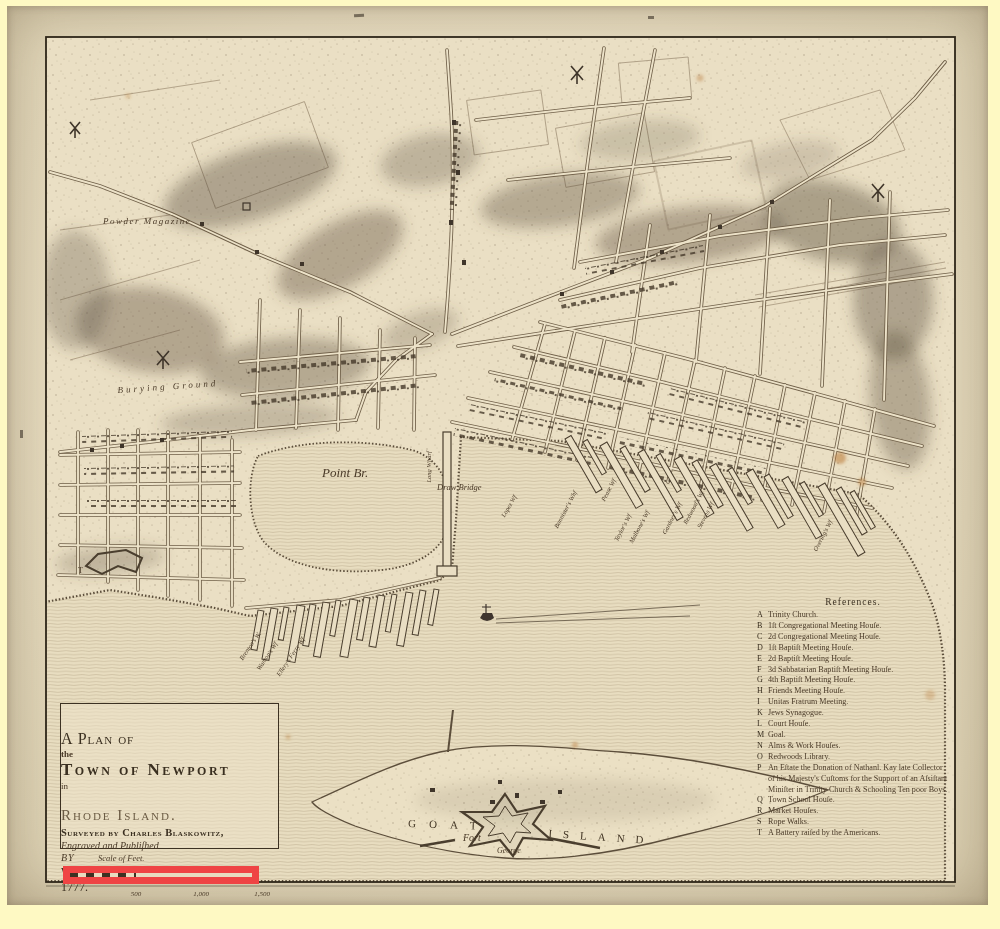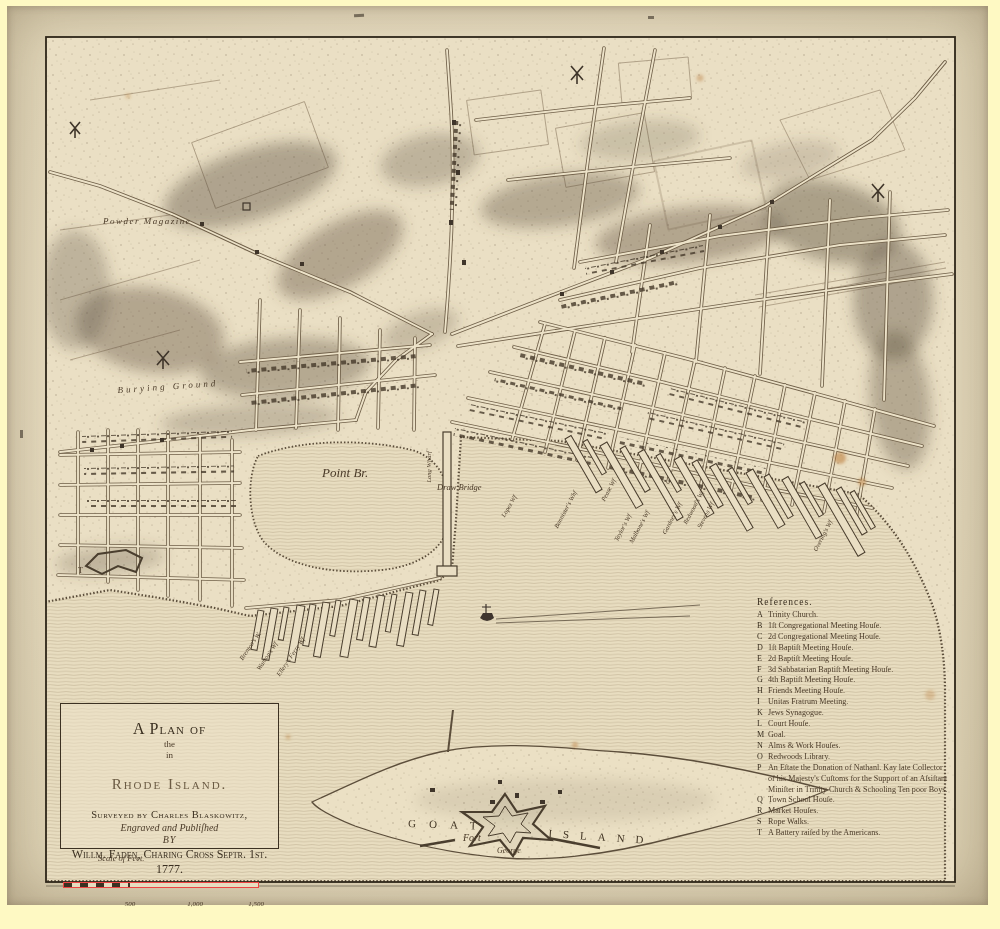--- a/index.html
+++ b/index.html
@@ -8,40 +8,40 @@
   .sheet{position:absolute;left:7px;top:6px;right:12px;bottom:24px;
          background:radial-gradient(ellipse at 48% 42%, #ece2c7 0%, #e7dcc0 55%, #ddd2b4 85%, #d6caab 100%);
          box-shadow:inset 0 0 60px rgba(90,70,40,.35), inset 0 0 8px rgba(60,45,25,.3);}
   svg.map{position:absolute;left:0;top:0;pointer-events:none;}
   .lbl{position:absolute;font-style:italic;color:#4a3a28;white-space:nowrap;
        transform-origin:left bottom;line-height:1;}
   .caps{font-style:normal;text-transform:uppercase;color:#443726;}
   
   .cartouche{position:absolute;left:60px;top:703px;width:219px;height:146px;
              border:1.3px solid #3c3122;background:rgba(236,226,201,.55);
-             text-align:center;padding-top:16px;box-sizing:border-box;}
+             padding-top:26px;box-sizing:border-box;}
   .cartouche .t1{font-variant:small-caps;font-size:16px;letter-spacing:1px;color:#3a2f20;}
-  .cartouche .t2{font-size:9px;margin-top:1px;}
+  .cartouche .t2{font-size:9px;margin-top:1px;font-weight:bold;}
   .cartouche .t3{font-variant:small-caps;font-size:17px;letter-spacing:2.5px;font-weight:bold;color:#3a2f20;margin-top:1px;}
   .cartouche .t4{font-size:9px;margin-top:1px;}
   .cartouche .t5{font-variant:small-caps;font-size:15px;letter-spacing:2px;color:#6b5b44;margin-top:16px;}
-  .cartouche .t6{font-variant:small-caps;font-size:10.5px;letter-spacing:.5px;color:#3a2f20;margin-top:16px;font-weight:normal;}
+  .cartouche .t6{font-variant:small-caps;font-size:10.5px;letter-spacing:.5px;color:#3a2f20;margin-top:3px;font-weight:bold;}
   .cartouche .t7{font-style:italic;font-size:10px;margin-top:2px;}
   .cartouche .t8{font-style:italic;font-size:10px;margin-top:1px;letter-spacing:1px;}
   .cartouche .t9{font-variant:small-caps;font-size:12px;margin-top:2px;color:#3a2f20;}
   
   .scale{position:absolute;left:63px;top:853px;width:196px;}
   .scale .cap{font-style:italic;font-size:8.5px;text-align:left;width:150px;margin-left:35px;}
-  .scale .bar{position:relative;margin-top:19px;height:4px;border:1px solid #ef4444;background:#e7dcc0;}
+  .scale .bar{position:relative;margin-top:3px;height:4px;border:7px solid #ef4444;background:#e7dcc0;}
   .scale .seg{position:absolute;left:0;top:0;height:100%;width:66px;
               background:repeating-linear-gradient(90deg,#3c3122 0 8px,#e7dcc0 8px 16px);}
   .scale .num{position:absolute;top:17px;font-style:italic;font-size:7px;transform:translateX(-50%);}
   
   .refs{position:absolute;left:757px;top:597px;width:192px;}
-  .refs .rtitle{font-size:9.5px;letter-spacing:1px;text-align:left;color:#3a2f20;margin-bottom:3px;font-style:normal;}
+  .refs .rtitle{font-size:9.5px;letter-spacing:1px;text-align:center;color:#3a2f20;margin-bottom:3px;font-style:normal;}
   .refRow{display:flex;font-size:8.1px;line-height:10.9px;}
   .refRow .L{width:11px;flex:0 0 11px;font-style:normal;color:#3a2f20;}
   .refRow .T{flex:1;}
 </style>
 </head>
 <body>
 <div id="page">
 
   <div class="sheet"></div>
 
@@ -357,20 +357,21 @@
   <div class="lbl" style="left:281px;top:671px;font-size:6.5px;transform:rotate(-56deg);">Ellery's Ferry Wf</div>
   <div class="lbl caps" style="left:408px;top:818px;font-size:11px;letter-spacing:13px;transform:rotate(2deg);">Goat</div>
   <div class="lbl caps" style="left:548px;top:828px;font-size:11px;letter-spacing:11px;transform:rotate(4deg);">Island</div>
   <div class="lbl" style="left:463px;top:833px;font-size:10px;">Fort</div>
   <div class="lbl" style="left:497px;top:847px;font-size:8px;">George</div>
   <div class="lbl" style="left:78px;top:567px;font-size:8px;font-style:normal;">T</div>
 
   <div class="cartouche">
     <div class="t1">A Plan of</div>
     <div class="t2">the</div>
+    <div class="t3">Town of Newport</div>
     <div class="t4">in</div>
     <div class="t5">Rhode Island.</div>
     <div class="t6">Surveyed by Charles Blaskowitz,</div>
     <div class="t7">Engraved and Publiſhed</div>
     <div class="t8">BY</div>
     <div class="t9">Willm. Faden, Charing Croſs Septr. 1st. 1777.</div>
   </div>
 
   <div class="scale">
     <div class="cap">Scale of Feet.</div>

